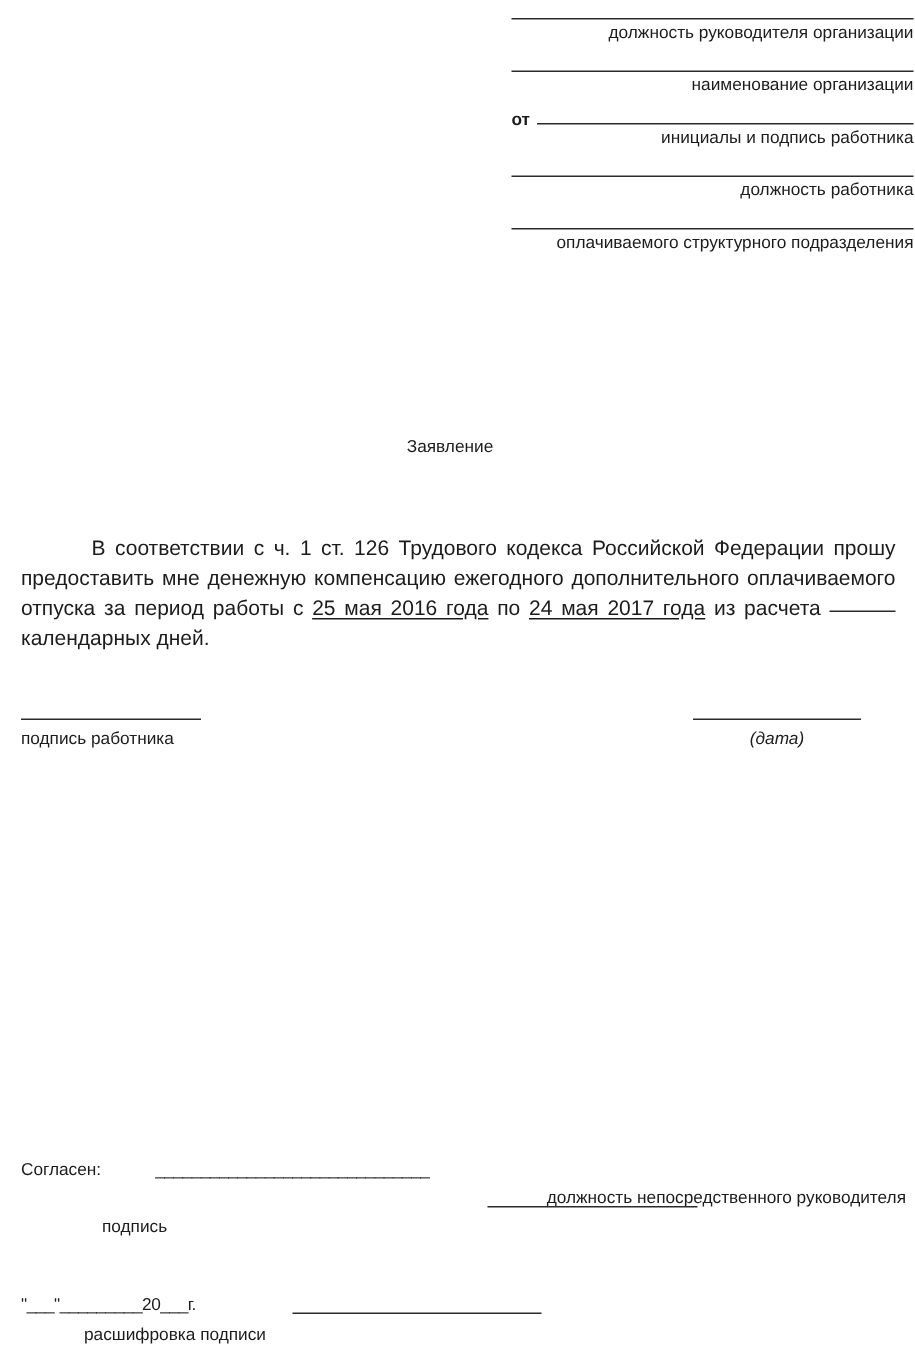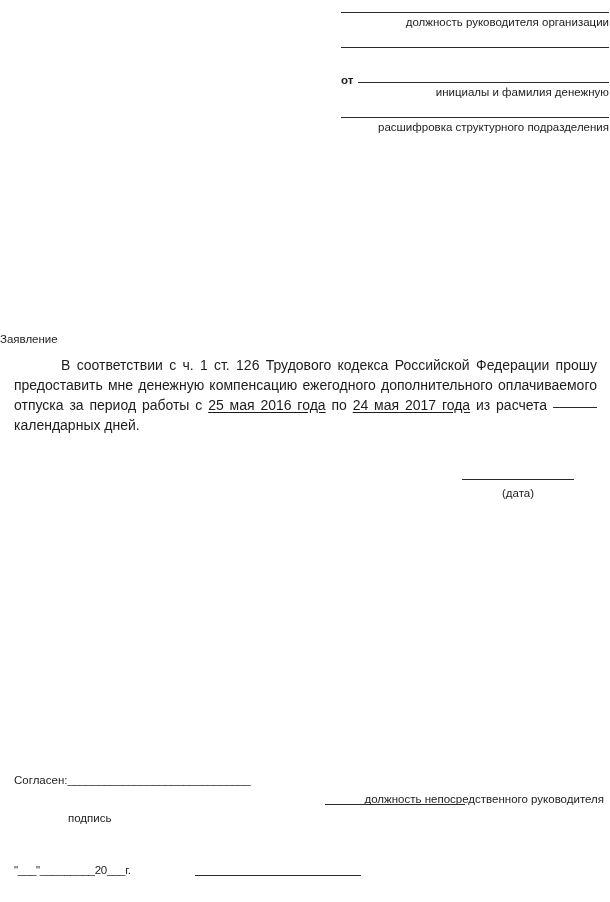--- a/index.html
+++ b/index.html
@@ -64,23 +64,23 @@
     line-height: 15px;
     white-space: nowrap;
   }
 
   
   .doc-title {
     position: absolute;
     left: 0;
     top: 291px;
     width: 600px;
+    text-align: center;
     font-size: 11.5px;
     line-height: 15px;
-    margin-top: 41px;
   }
 
   
   .body-text {
     position: absolute;
     left: 14px;
     top: 355px;
     width: 583px;
     font-size: 14px;
     line-height: 20px;
@@ -117,38 +117,39 @@
     height: 0;
     width: 100%;
   }
   .sig-label {
     font-size: 11.5px;
     line-height: 16px;
     margin-top: 5px;
     white-space: nowrap;
   }
   .sig-left .sig-label { text-align: left; }
-  .sig-right .sig-label { text-align: center; }
+  .sig-right .sig-label { text-align: center; font-style: italic; }
 
   
   .approve-block {
     position: absolute;
     left: 14px;
     top: 772px;
     width: 590px;
     font-size: 11.5px;
     line-height: 16px;
   }
   .approve-line1 {
     position: relative;
     height: 19px;
     white-space: nowrap;
   }
   .approve-underscores {
     letter-spacing: -0.5px;
+    margin-left: 36px;
   }
   .approve-line2 {
     position: relative;
     height: 19px;
     padding-left: 5px;
     white-space: nowrap;
     text-align: right;
   }
   .approve-line3 {
     position: relative;
@@ -200,41 +201,50 @@
 
   <div class="header-block">
 
     <div class="hdr-row">
       <div class="rule"></div>
       <div class="hdr-caption">должность руководителя организации</div>
     </div>
 
     <div class="hdr-row">
       <div class="rule"></div>
+      <div class="hdr-caption">наименование организации</div>
     </div>
 
 
     <div class="hdr-row with-prefix">
       <div class="hdr-prefix">от</div>
       <div class="rule"></div>
-      <div class="hdr-caption">инициалы и фамилия денежную</div>
-    </div>
-
-
-    <div class="hdr-row">
-      <div class="rule"></div>
-      <div class="hdr-caption">расшифровка структурного подразделения</div>
+      <div class="hdr-caption">инициалы и подпись работника</div>
+    </div>
+
+    <div class="hdr-row">
+      <div class="rule"></div>
+      <div class="hdr-caption">должность работника</div>
+    </div>
+
+    <div class="hdr-row">
+      <div class="rule"></div>
+      <div class="hdr-caption">оплачиваемого структурного подразделения</div>
     </div>
 
   </div>
 
   <div class="doc-title">Заявление</div>
 
   <div class="body-text"><span>В соответствии с ч. 1 ст. 126 Трудового кодекса Российской Федерации прошу предоставить мне денежную компенсацию ежегодного дополнительного оплачиваемого отпуска за период работы с </span><span class="uline">25 мая 2016 года</span><span> по </span><span class="uline">24 мая 2017 года</span><span> из расчета </span><span class="blank-inline"></span><span> календарных дней.</span></div>
 
+  <div class="sig-left">
+    <div class="sig-rule"></div>
+    <div class="sig-label">подпись работника</div>
+  </div>
 
   <div class="sig-right">
     <div class="sig-rule"></div>
     <div class="sig-label">(дата)</div>
   </div>
 
   <div class="approve-block">
     <div class="approve-line1"><span>Согласен:</span><span class="approve-underscores u-run">______________________________</span></div>
 
     <div class="approve-line2">
@@ -245,15 +255,16 @@
     <div class="approve-line3">
       <span>подпись</span>
     </div>
   </div>
 
   <div class="date-block">
     <div class="date-line">
       <span class="u-run">"___"_________20___г.</span>
       <span class="date-rule"></span>
     </div>
+    <div class="decode-label">расшифровка подписи</div>
   </div>
 
 </div>
 
 </body></html>

